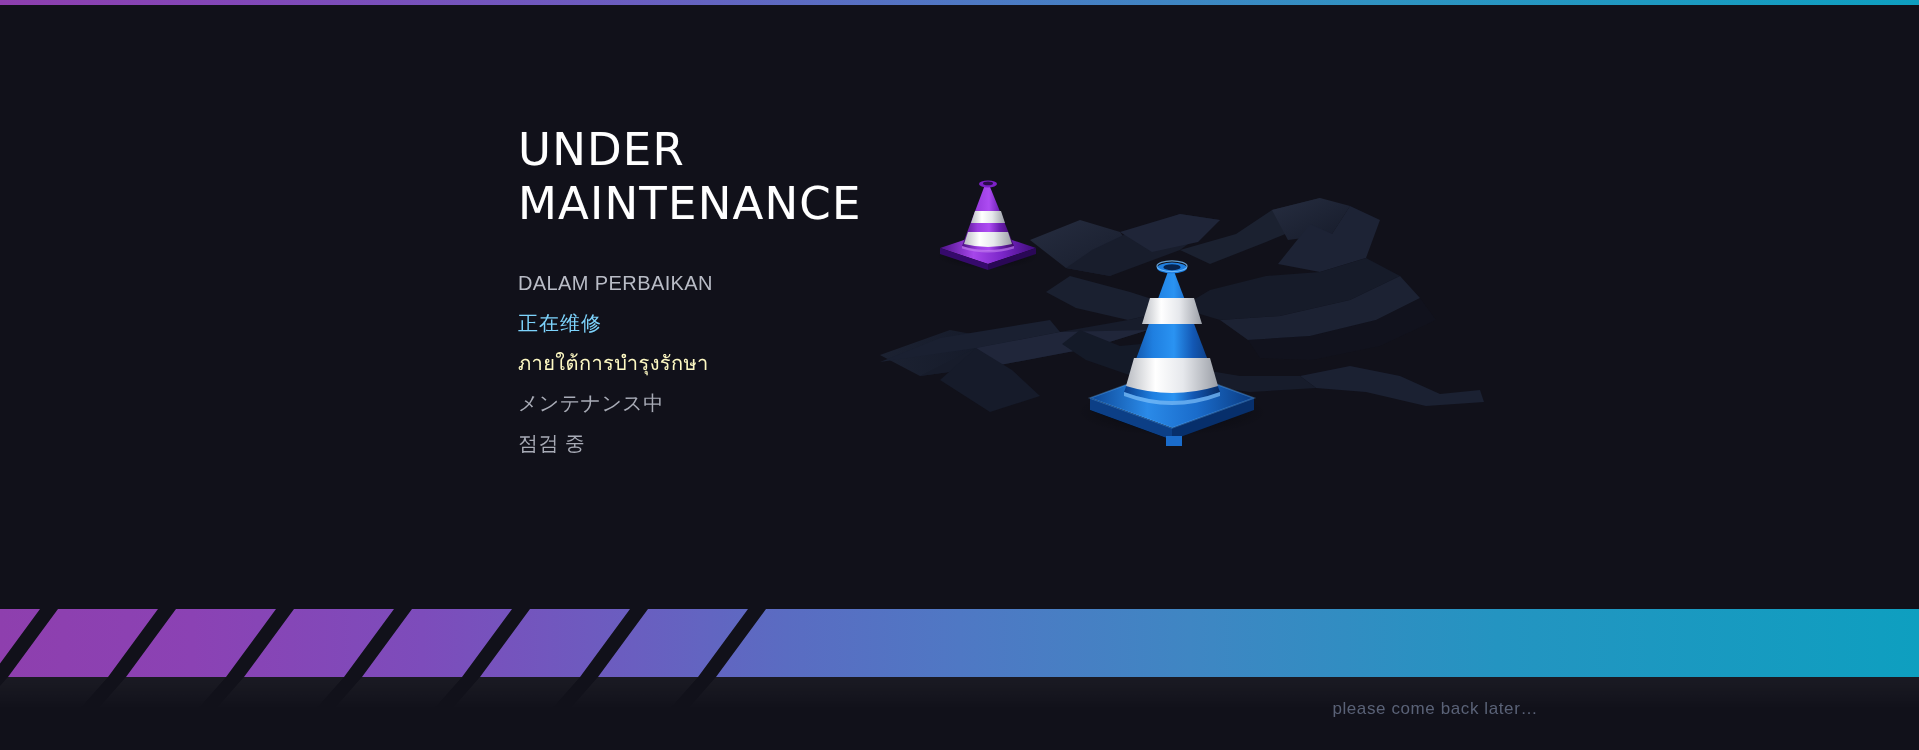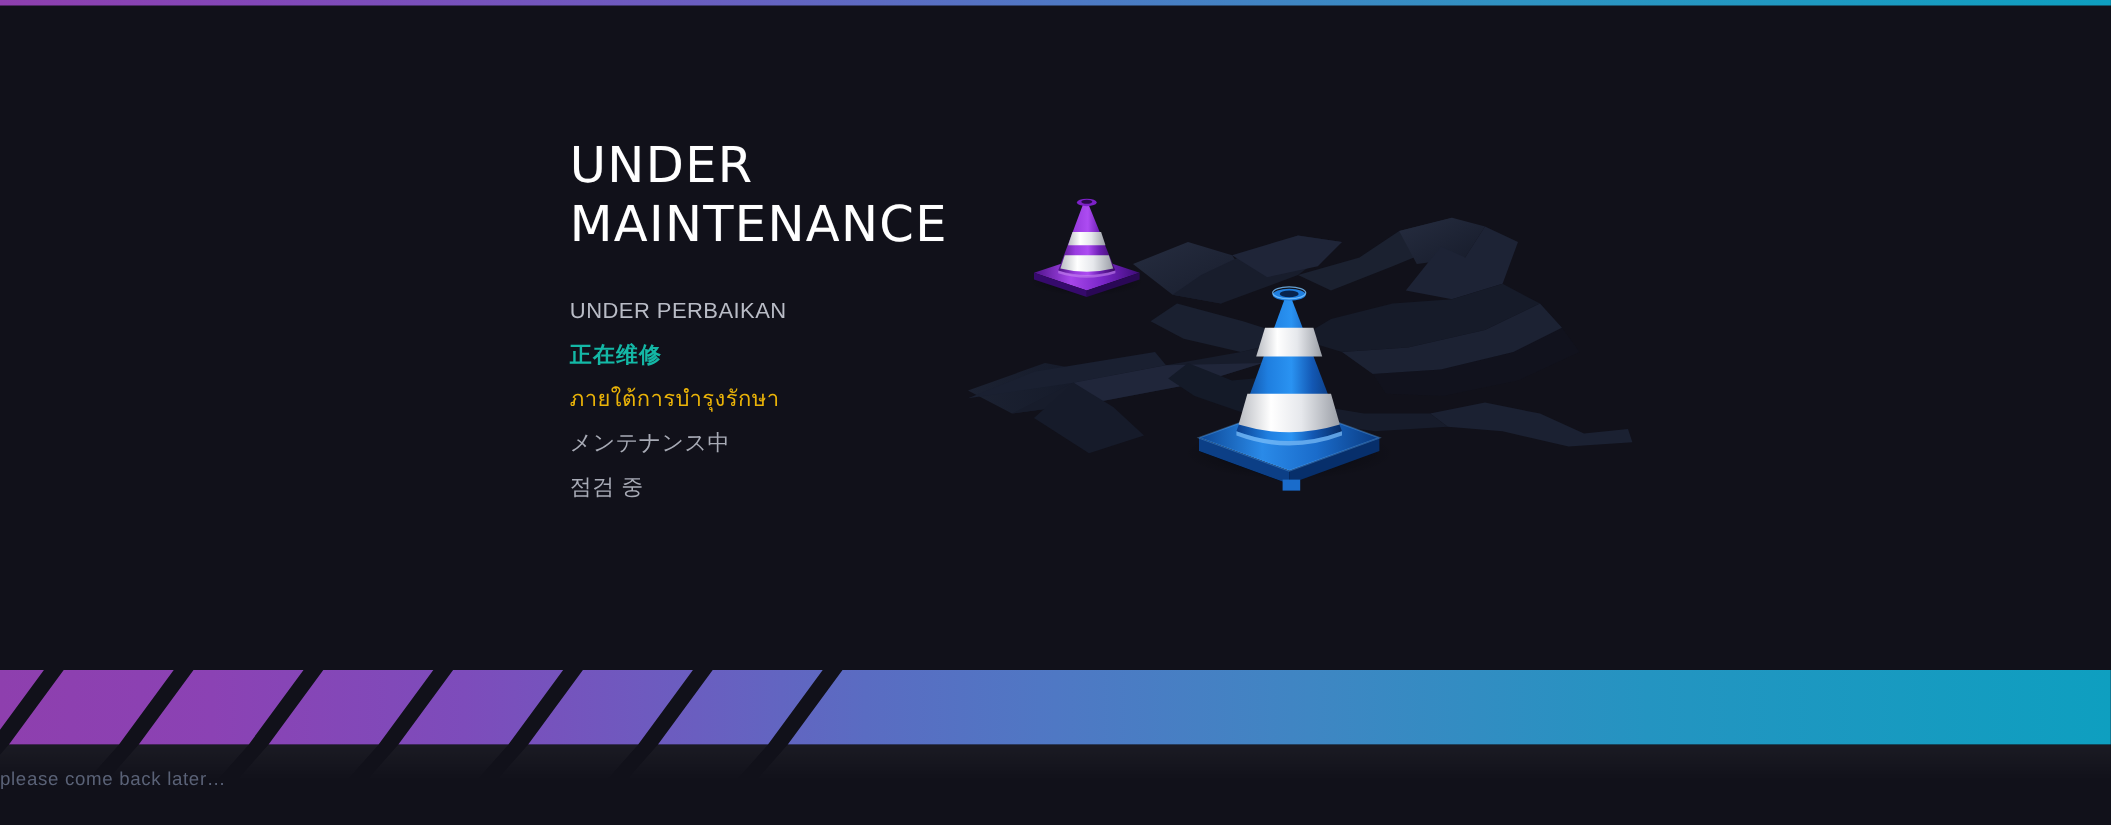--- a/index.html
+++ b/index.html
@@ -51,27 +51,27 @@
   }
   #lang-list {
     list-style: none;
     margin: 0;
     padding: 0;
     margin-top: 32px;
   }
   #lang-list li {
     font-size: 20px;
     line-height: 40px;
-    color: #eab308;
+    color: #fef9c3;
     letter-spacing: .4px;
     white-space: nowrap;
   }
   #lang-list li.strong {
-    color: #14b8a6;
-    font-weight: 700;
+    color: #7dd3fc;
+    font-weight: 400;
     letter-spacing: 1px;
   }
   #lang-list li.dim {
     color: #b9bcc6;
   }
   #lang-list li.dimmer {
     color: #a8abb6;
   }
 
   
@@ -102,39 +102,39 @@
     opacity: .5;
   }
   #band-reflection svg { display: block; }
 
   
   #footer-note {
     position: absolute;
     left: 0;
     top: 699px;
     width: 1538px;
-    text-align: left;
+    text-align: right;
     color: #5a6277;
     font-size: 17px;
     letter-spacing: .6px;
   }
 </style>
 </head>
 <body>
 
 <div id="page">
 
   <div id="top-bar"></div>
 
   <div id="copy-block">
     <div id="title">UNDER
 MAINTENANCE</div>
 
     <ul id="lang-list">
-      <li class="dim">UNDER PERBAIKAN</li>
+      <li class="dim">DALAM PERBAIKAN</li>
       <li class="strong">正在维修</li>
       <li>ภายใต้การบำรุงรักษา</li>
       <li class="dimmer">メンテナンス中</li>
       <li class="dimmer">점검 중</li>
     </ul>
   </div>
 
   <div id="scene">
     <svg width="620" height="330" viewBox="0 0 620 330" xmlns="http://www.w3.org/2000/svg">
       <defs>

